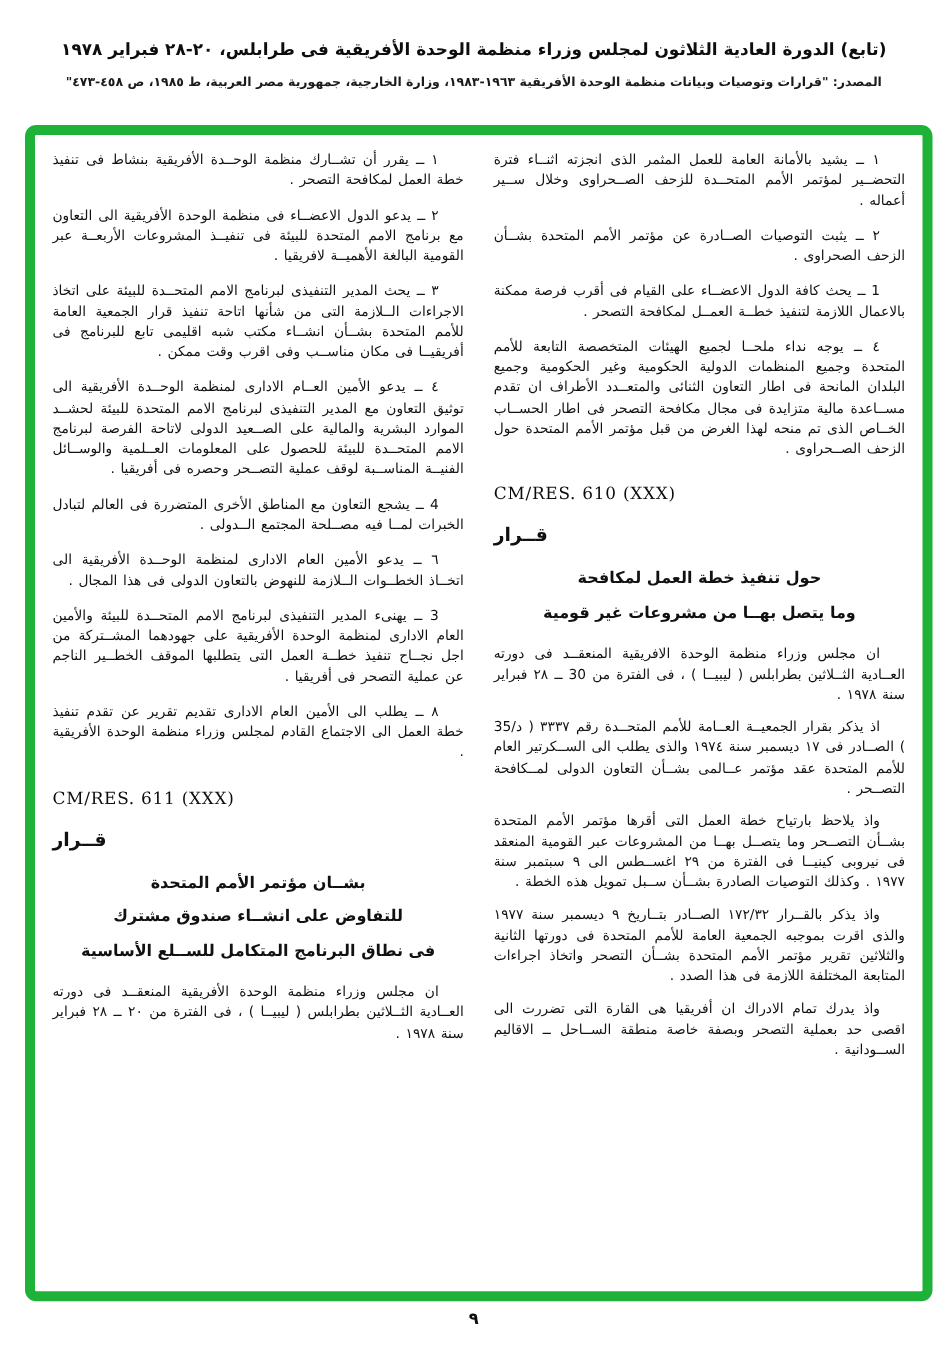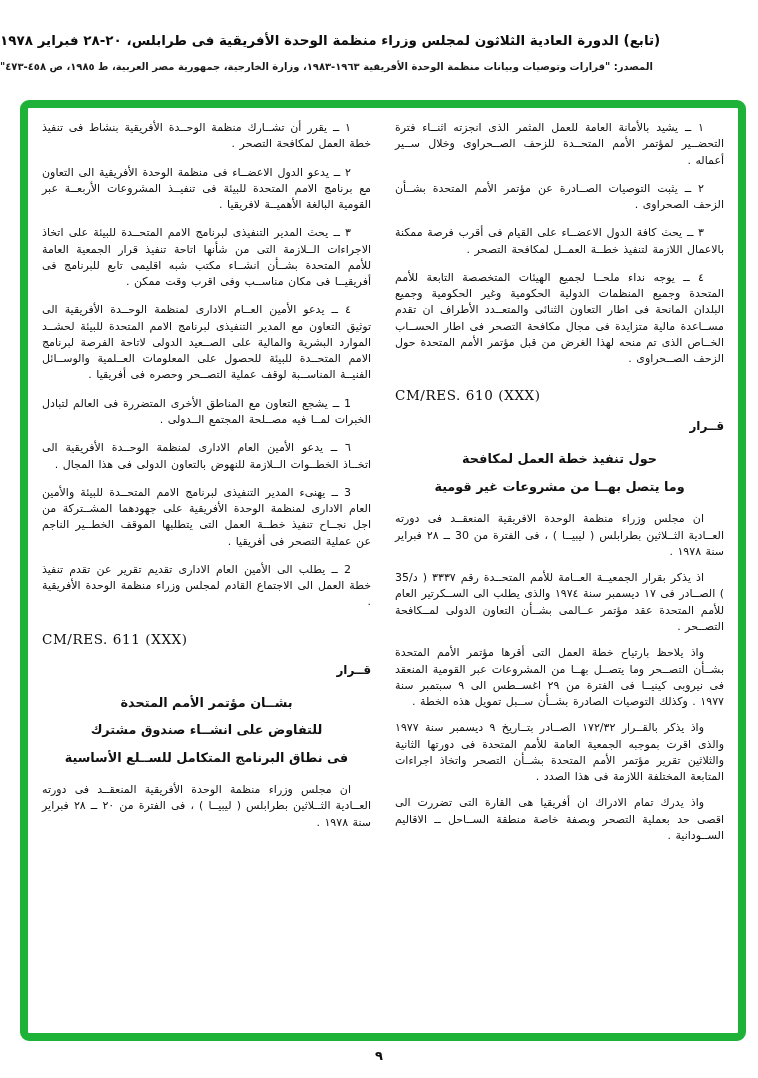--- a/index.html
+++ b/index.html
@@ -6,21 +6,21 @@
   html, body { background: #ffffff; }
   body {
     width: 758px; height: 1078px;
     position: relative;
     font-family: "DejaVu Sans", sans-serif;
     color: #111111;
     direction: rtl;
   }
   .page-header {
     position: absolute; top: 30px; left: 0; right: 0;
-    text-align: left; direction: rtl;
+    text-align: center; direction: rtl;
   }
   .header-title {
     font-size: 13.5px; font-weight: bold; color: #0d0d0d;
     letter-spacing: 0px; line-height: 1.6;
   }
   .header-source {
     font-size: 10px; font-weight: bold; color: #1b1b1b;
     margin-top: 7px; line-height: 1.5;
   }
   .green-frame {
@@ -46,22 +46,22 @@
   }
   .para.tight { margin-bottom: 10px; }
   .res-code {
     direction: ltr; text-align: left;
     font-family: "DejaVu Serif", serif;
     font-size: 13.5px; color: #0c0c0c;
     letter-spacing: 0.6px;
     margin: 20px 0 16px 0;
   }
   .res-heading {
-    text-align: right; font-weight: bold;
-    font-size: 12px; letter-spacing: 1px;
+    text-align: left; font-weight: bold;
+    font-size: 15px; letter-spacing: 1px;
     margin: 6px 0 16px 0;
   }
   .title-line {
     text-align: center; font-weight: bold;
     font-size: 12.8px; line-height: 1.6;
     margin-bottom: 7px;
   }
   .title-block { margin-bottom: 14px; }
   .page-number {
     position: absolute; top: 1048px; left: 0; right: 0;
@@ -76,44 +76,44 @@
   <div class="header-title">(تابع) الدورة العادية الثلاثون لمجلس وزراء منظمة الوحدة الأفريقية فى طرابلس، ٢٠-٢٨ فبراير ١٩٧٨</div>
   <div class="header-source">المصدر: "قرارات وتوصيات وبيانات منظمة الوحدة الأفريقية ١٩٦٣-١٩٨٣، وزارة الخارجية، جمهورية مصر العربية، ط ١٩٨٥، ص ٤٥٨-٤٧٣"</div>
 </div>
 
 <div class="green-frame">
   <div class="columns">
 
     <div class="col">
       <div class="para">١ ــ يشيد بالأمانة العامة للعمل المثمر الذى انجزته اثنــاء فترة التحضــير لمؤتمر الأمم المتحــدة للزحف الصــحراوى وخلال ســير أعماله .</div>
       <div class="para">٢ ــ يثبت التوصيات الصــادرة عن مؤتمر الأمم المتحدة بشــأن الزحف الصحراوى .</div>
-      <div class="para">٣ ــ يحث كافة الدول الاعضــاء على القيام فى أقرب فرصة ممكنة بالاعمال اللازمة لتنفيذ خطــة العمــل لمكافحة التصحر .</div>
+      <div class="para">1 ــ يحث كافة الدول الاعضــاء على القيام فى أقرب فرصة ممكنة بالاعمال اللازمة لتنفيذ خطــة العمــل لمكافحة التصحر .</div>
       <div class="para">٤ ــ يوجه نداء ملحــا لجميع الهيئات المتخصصة التابعة للأمم المتحدة وجميع المنظمات الدولية الحكومية وغير الحكومية وجميع البلدان المانحة فى اطار التعاون الثنائى والمتعــدد الأطراف ان تقدم مســاعدة مالية متزايدة فى مجال مكافحة التصحر فى اطار الحســاب الخــاص الذى تم منحه لهذا الغرض من قبل مؤتمر الأمم المتحدة حول الزحف الصــحراوى .</div>
       <div class="res-code">CM/RES. 610 (XXX)</div>
       <div class="res-heading">قــرار</div>
       <div class="title-block">
         <div class="title-line">حول تنفيذ خطة العمل لمكافحة</div>
         <div class="title-line">وما يتصل بهــا من مشروعات غير قومية</div>
       </div>
       <div class="para tight">ان مجلس وزراء منظمة الوحدة الافريقية المنعقــد فى دورته العــادية الثــلاثين بطرابلس ( ليبيــا ) ، فى الفترة من 30 ــ ٢٨ فبراير سنة ١٩٧٨ .</div>
       <div class="para tight">اذ يذكر بقرار الجمعيــة العــامة للأمم المتحــدة رقم ٣٣٣٧ ( د/35 ) الصــادر فى ١٧ ديسمبر سنة ١٩٧٤ والذى يطلب الى الســكرتير العام للأمم المتحدة عقد مؤتمر عــالمى بشــأن التعاون الدولى لمــكافحة التصــحر .</div>
       <div class="para tight">واذ يلاحظ بارتياح خطة العمل التى أقرها مؤتمر الأمم المتحدة بشــأن التصــحر وما يتصــل بهــا من المشروعات عبر القومية المنعقد فى نيروبى كينيــا فى الفترة من ٢٩ اغســطس الى ٩ سبتمبر سنة ١٩٧٧ . وكذلك التوصيات الصادرة بشــأن ســبل تمويل هذه الخطة .</div>
       <div class="para tight">واذ يذكر بالقــرار ١٧٢/٣٢ الصــادر بتــاريخ ٩ ديسمبر سنة ١٩٧٧ والذى اقرت بموجبه الجمعية العامة للأمم المتحدة فى دورتها الثانية والثلاثين تقرير مؤتمر الأمم المتحدة بشــأن التصحر واتخاذ اجراءات المتابعة المختلفة اللازمة فى هذا الصدد .</div>
       <div class="para tight">واذ يدرك تمام الادراك ان أفريقيا هى القارة التى تضررت الى اقصى حد بعملية التصحر وبصفة خاصة منطقة الســاحل ــ الاقاليم الســودانية .</div>
     </div>
 
     <div class="col">
       <div class="para">١ ــ يقرر أن تشــارك منظمة الوحــدة الأفريقية بنشاط فى تنفيذ خطة العمل لمكافحة التصحر .</div>
       <div class="para">٢ ــ يدعو الدول الاعضــاء فى منظمة الوحدة الأفريقية الى التعاون مع برنامج الامم المتحدة للبيئة فى تنفيــذ المشروعات الأربعــة عبر القومية البالغة الأهميــة لافريقيا .</div>
       <div class="para">٣ ــ يحث المدير التنفيذى لبرنامج الامم المتحــدة للبيئة على اتخاذ الاجراءات الــلازمة التى من شأنها اتاحة تنفيذ قرار الجمعية العامة للأمم المتحدة بشــأن انشــاء مكتب شبه اقليمى تابع للبرنامج فى أفريقيــا فى مكان مناســب وفى اقرب وقت ممكن .</div>
       <div class="para">٤ ــ يدعو الأمين العــام الادارى لمنظمة الوحــدة الأفريقية الى توثيق التعاون مع المدير التنفيذى لبرنامج الامم المتحدة للبيئة لحشــد الموارد البشرية والمالية على الصــعيد الدولى لاتاحة الفرصة لبرنامج الامم المتحــدة للبيئة للحصول على المعلومات العــلمية والوســائل الفنيــة المناســبة لوقف عملية التصــحر وحصره فى أفريقيا .</div>
-      <div class="para">1 ــ يشجع التعاون مع المناطق الأخرى المتضررة فى العالم لتبادل الخبرات لمــا فيه مصــلحة المجتمع الــدولى .</div>
+      <div class="para">4 ــ يشجع التعاون مع المناطق الأخرى المتضررة فى العالم لتبادل الخبرات لمــا فيه مصــلحة المجتمع الــدولى .</div>
       <div class="para">٦ ــ يدعو الأمين العام الادارى لمنظمة الوحــدة الأفريقية الى اتخــاذ الخطــوات الــلازمة للنهوض بالتعاون الدولى فى هذا المجال .</div>
       <div class="para">3 ــ يهنىء المدير التنفيذى لبرنامج الامم المتحــدة للبيئة والأمين العام الادارى لمنظمة الوحدة الأفريقية على جهودهما المشــتركة من اجل نجــاح تنفيذ خطــة العمل التى يتطلبها الموقف الخطــير الناجم عن عملية التصحر فى أفريقيا .</div>
-      <div class="para">2 ــ يطلب الى الأمين العام الادارى تقديم تقرير عن تقدم تنفيذ خطة العمل الى الاجتماع القادم لمجلس وزراء منظمة الوحدة الأفريقية .</div>
+      <div class="para">٨ ــ يطلب الى الأمين العام الادارى تقديم تقرير عن تقدم تنفيذ خطة العمل الى الاجتماع القادم لمجلس وزراء منظمة الوحدة الأفريقية .</div>
       <div class="res-code">CM/RES. 611 (XXX)</div>
       <div class="res-heading">قــرار</div>
       <div class="title-block">
         <div class="title-line">بشــان مؤتمر الأمم المتحدة</div>
         <div class="title-line">للتفاوض على انشــاء صندوق مشترك</div>
         <div class="title-line">فى نطاق البرنامج المتكامل للســلع الأساسية</div>
       </div>
       <div class="para tight">ان مجلس وزراء منظمة الوحدة الأفريقية المنعقــد فى دورته العــادية الثــلاثين بطرابلس ( ليبيــا ) ، فى الفترة من ٢٠ ــ ٢٨ فبراير سنة ١٩٧٨ .</div>
     </div>
 

